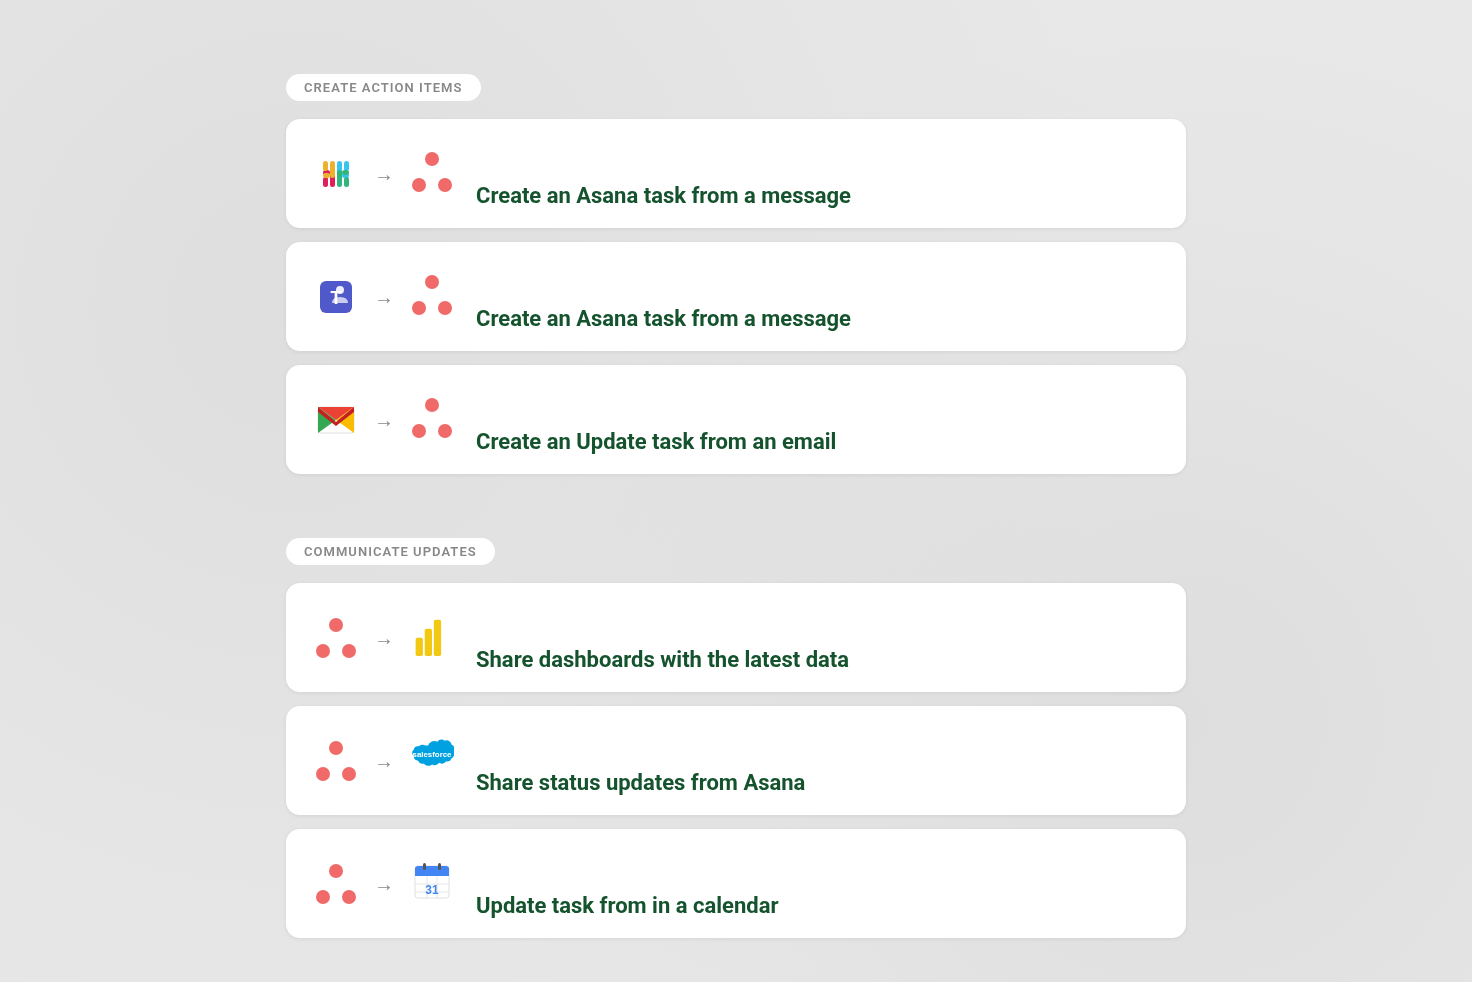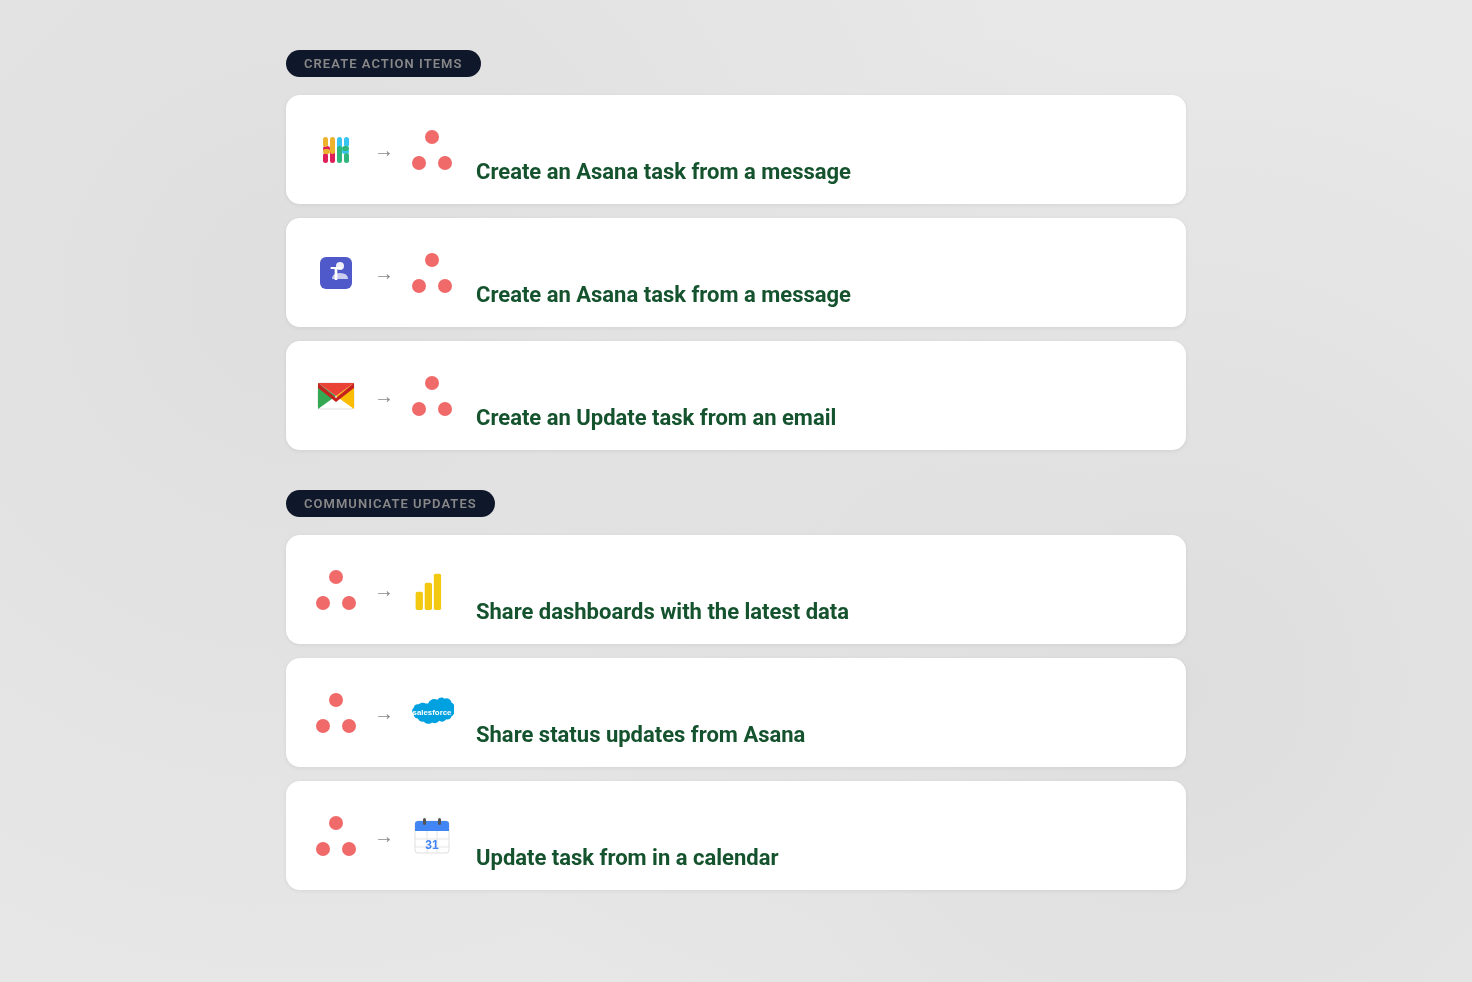--- a/index.html
+++ b/index.html
@@ -21,25 +21,26 @@
       width: 900px;
       max-width: 100%;
     }
 
     .section-label {
       display: inline-block;
       font-size: 13px;
       font-weight: 600;
       letter-spacing: 0.08em;
       color: #888;
-      background: #0f172a;
+      background: #ffffff;
       border-radius: 20px;
       padding: 6px 18px;
       margin-bottom: 18px;
       text-transform: uppercase;
+      margin-top: 24px;
     }
 
     .section {
       margin-bottom: 40px;
     }
 
     .card {
       background: #fff;
       border-radius: 14px;
       padding: 20px 28px;
@@ -65,21 +66,21 @@
       font-size: 20px;
       color: #888;
       flex-shrink: 0;
     }
 
     .icon-right {
       width: 44px;
       height: 44px;
       flex-shrink: 0;
       display: flex;
-      align-items: center;
+      align-items: flex-start;
       justify-content: center;
     }
 
     .card-label {
       font-size: 22px;
       font-weight: 700;
       color: #14532d;
       margin-left: 6px;
       margin-top: 44px;
     }

